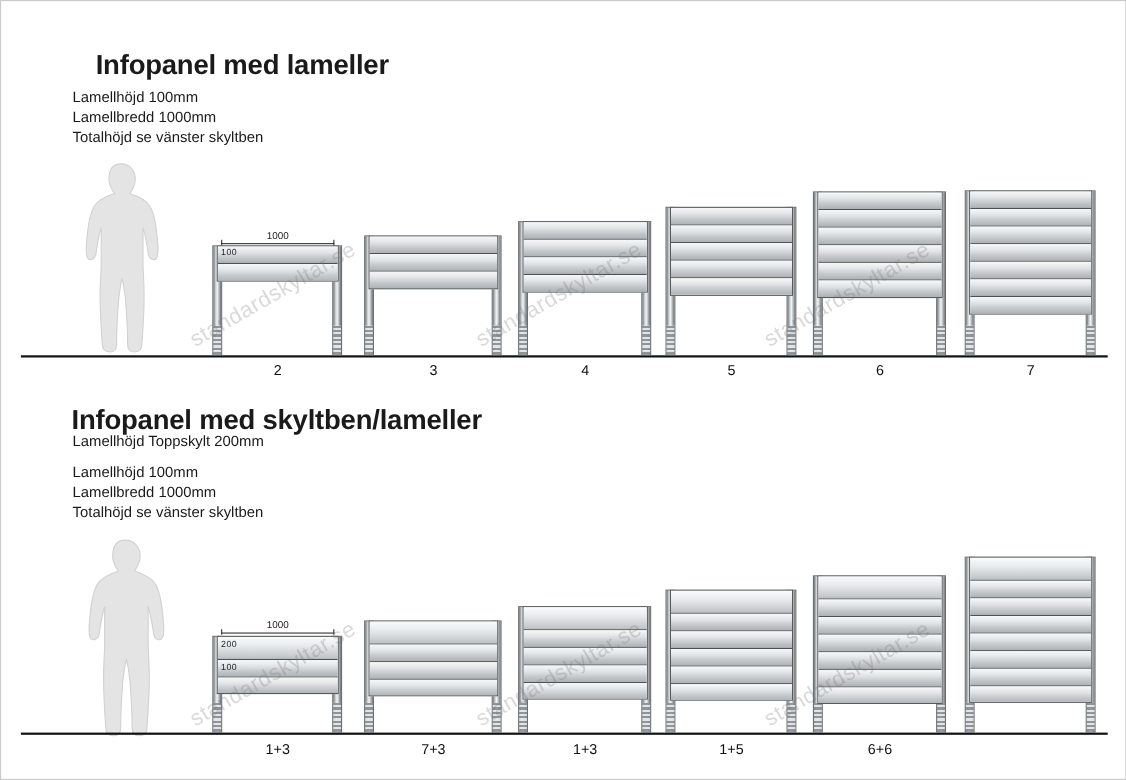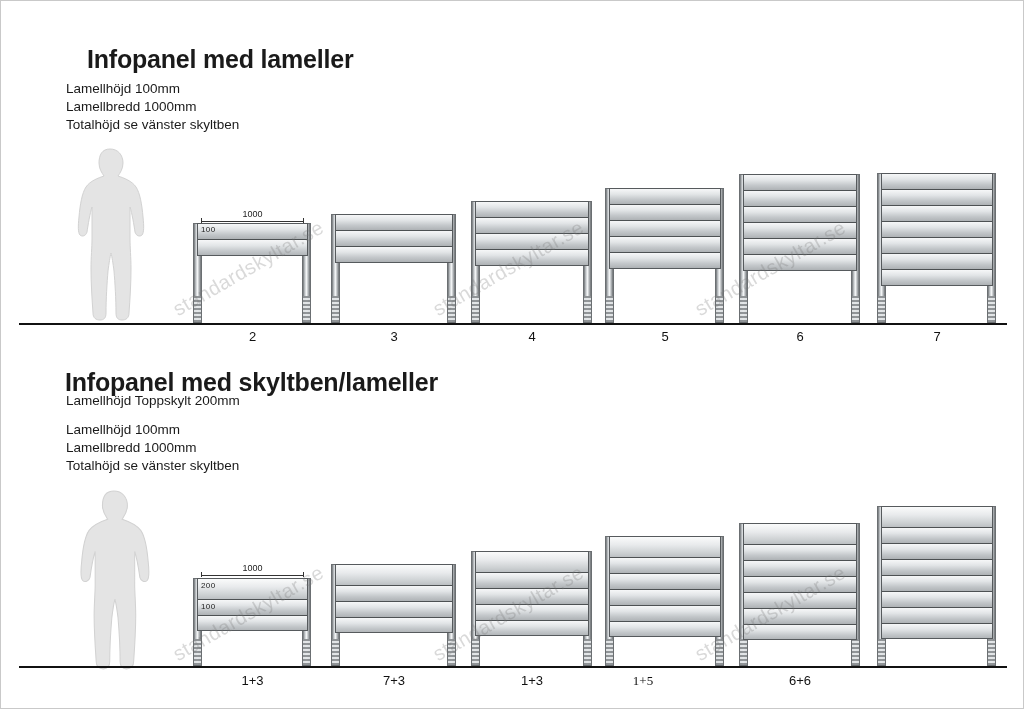--- a/index.html
+++ b/index.html
@@ -355,21 +355,21 @@
         </div>
       <div class="stack" style="left:4px;top:0;width:112px;height:101px;">
         <div class="lam top" style="height:21px;"></div>
         <div class="lam" style="height:16px;"></div>
         <div class="lam" style="height:16px;"></div>
         <div class="lam" style="height:16px;"></div>
         <div class="lam" style="height:16px;"></div>
         <div class="lam" style="height:15px;"></div>
       </div>
     </div>
-    <div class="cap" style="left:582px;top:327px;width:120px;font-family:Liberation Serif, serif;">1+5</div>
+    <div class="cap" style="left:604px;top:327px;width:120px;">1+5</div>
 
     <div class="panel" style="left:738px;top:177px;">
       <div class="post" style="left:0;top:0;height:143px;">
           <div class="foot"></div>
         </div>
       <div class="post" style="left:112px;top:0;height:143px;">
           <div class="foot"></div>
         </div>
       <div class="stack" style="left:4px;top:0;width:114px;height:117px;">
         <div class="lam top" style="height:21px;"></div>

